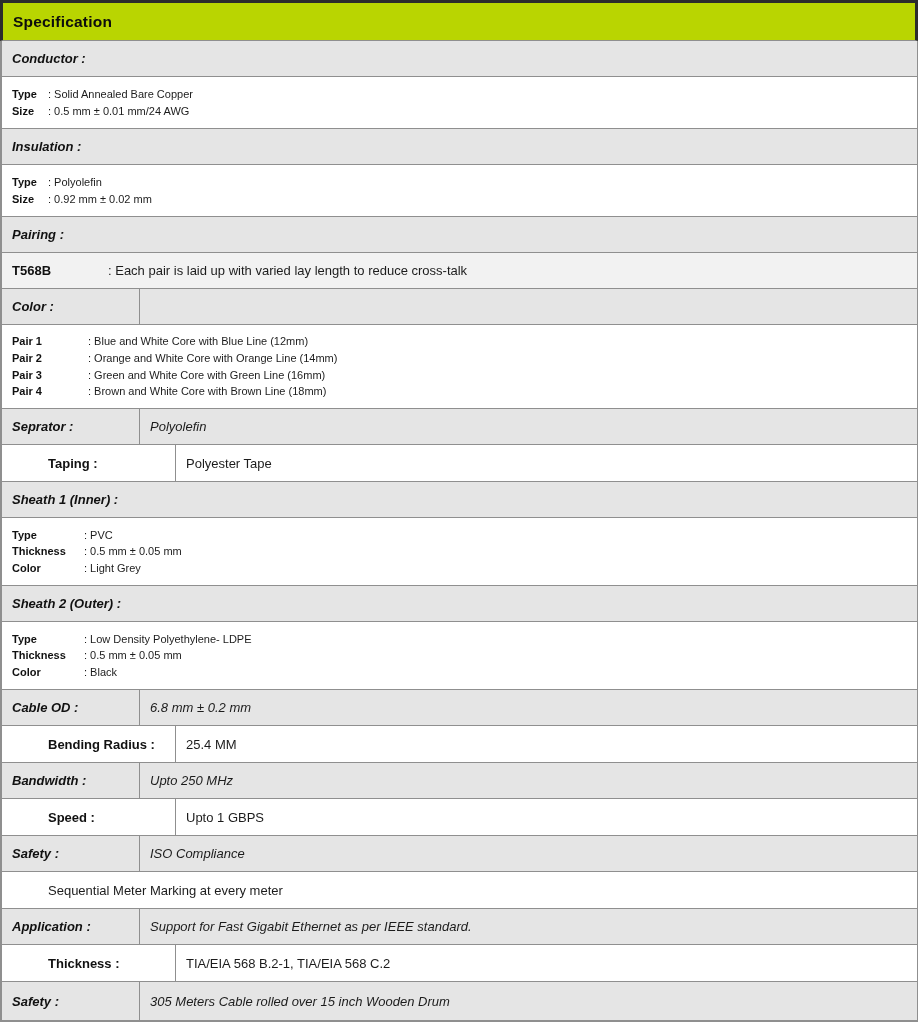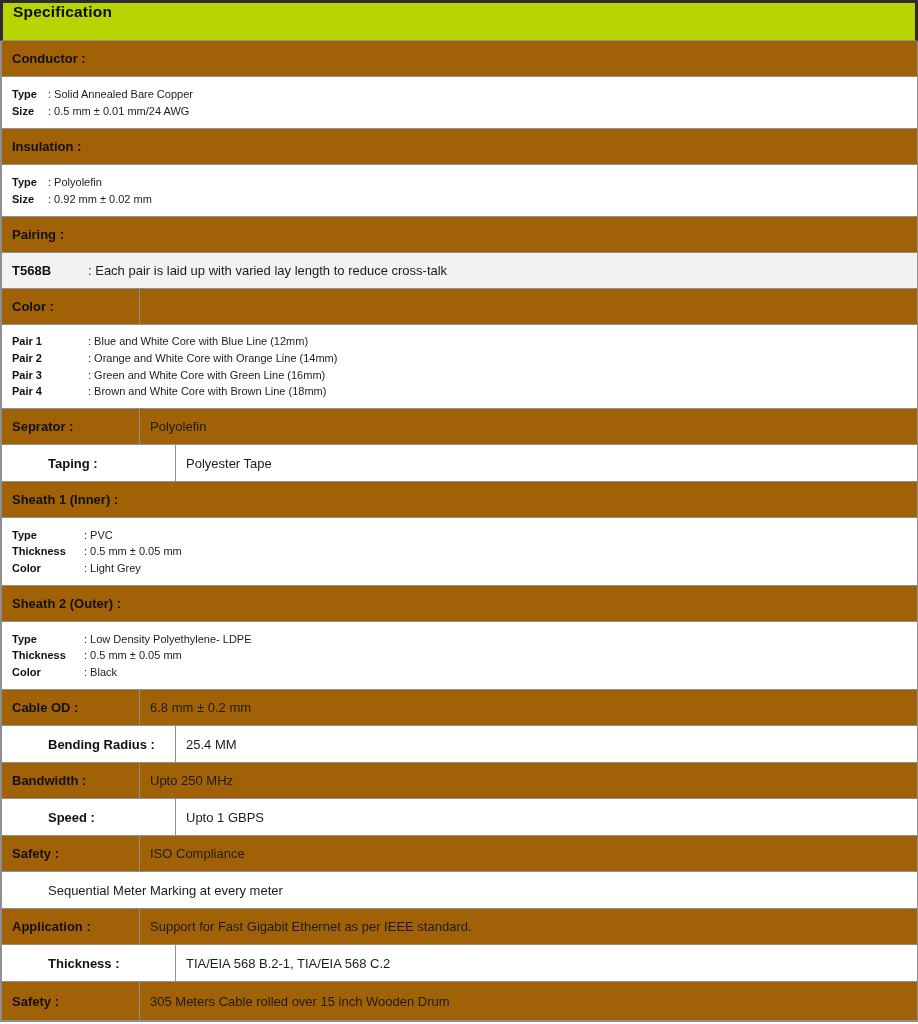--- a/index.html
+++ b/index.html
@@ -3,48 +3,48 @@
 <meta charset="utf-8">
 <style>
   html,body{margin:0;padding:0;background:#ffffff;}
   body{font-family:"Liberation Sans","DejaVu Sans",sans-serif;color:#1c1c1c;}
 
   .spec-table{width:918px;height:1024px;box-sizing:border-box;}
 
   
   .title-row{box-sizing:border-box;height:41px;background:#b9d501;
     border:3px solid #2c2c2c;border-bottom:1px solid #8f8f8f;
-    display:flex;padding-left:10px;}
+    display:flex;align-items:center;padding-left:10px;}
   .title-text{font-weight:bold;font-size:15.5px;color:#0d0d0d;letter-spacing:.2px;}
 
   
   .tbody{box-sizing:border-box;border-left:2px solid #8f8f8f;border-right:1px solid #8f8f8f;
     border-bottom:2px solid #8f8f8f;}
 
   .row{box-sizing:border-box;width:100%;display:flex;border-bottom:1px solid #8f8f8f;}
   .row.last{border-bottom:none;}
 
-  .grey{background:#a16207;}
+  .grey{background:#e5e5e5;font-style:italic;}
   .white{background:#ffffff;}
   .subtle{background:#f2f2f2;}
 
   
   .section{align-items:center;padding-left:10px;font-weight:bold;font-size:13px;color:#111;}
 
   
   .content{flex-direction:column;justify-content:center;padding:0 10px;}
   .kv-line{display:flex;font-size:11px;line-height:16.6px;}
   .kv-label{font-weight:bold;color:#111;flex:0 0 auto;}
   .w-sm{min-width:36px;}   
   .w-md{min-width:72px;}   
   .w-lg{min-width:76px;}   
   .kv-value{white-space:pre-wrap;}
 
   
-  .oneline{align-items:center;padding:0 10px;font-size:13px;}
+  .oneline{align-items:center;padding:0 10px;font-size:13px;gap:20px;}
 
   
   .twocell{padding:0;}
   .cell-label{box-sizing:border-box;width:138px;flex:0 0 138px;border-right:1px solid #8f8f8f;
     display:flex;align-items:center;padding-left:10px;font-weight:bold;font-size:13px;color:#111;}
   .cell-value{flex:1;display:flex;align-items:center;padding-left:10px;font-size:13px;}
 
   
   .h36{height:36px;}.h37{height:37px;padding-left:36px;}.h38{height:38px;}
   .h52{height:52px;}.h68{height:68px;}.h84{height:84px;}

